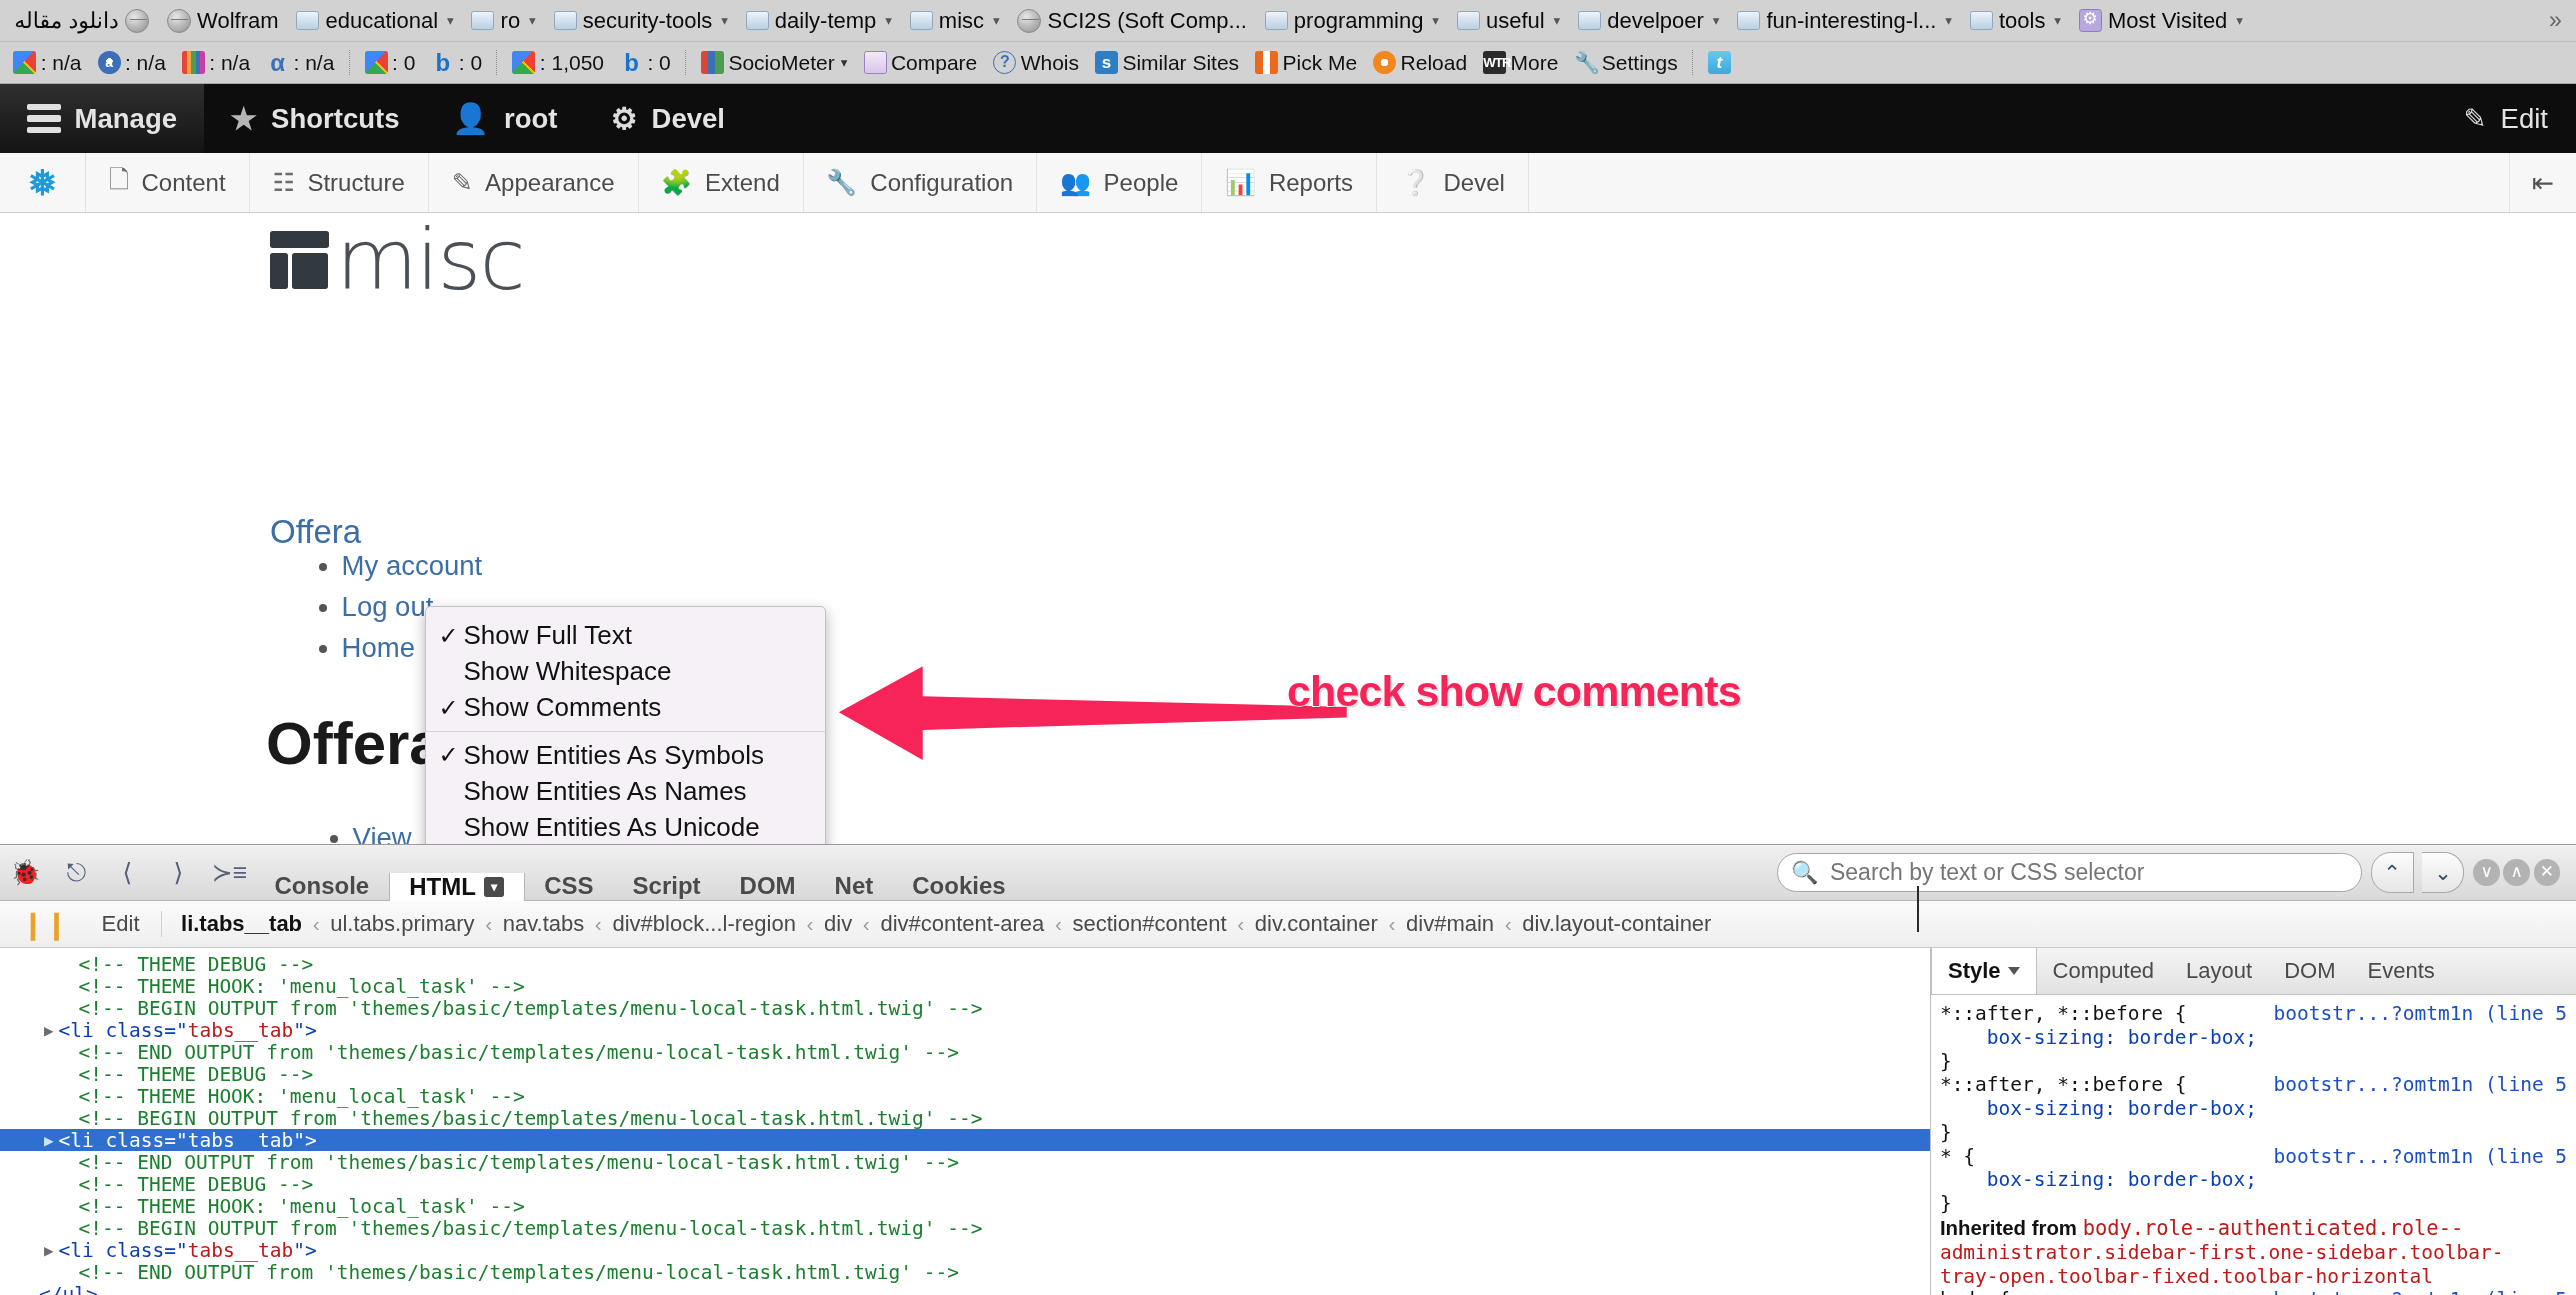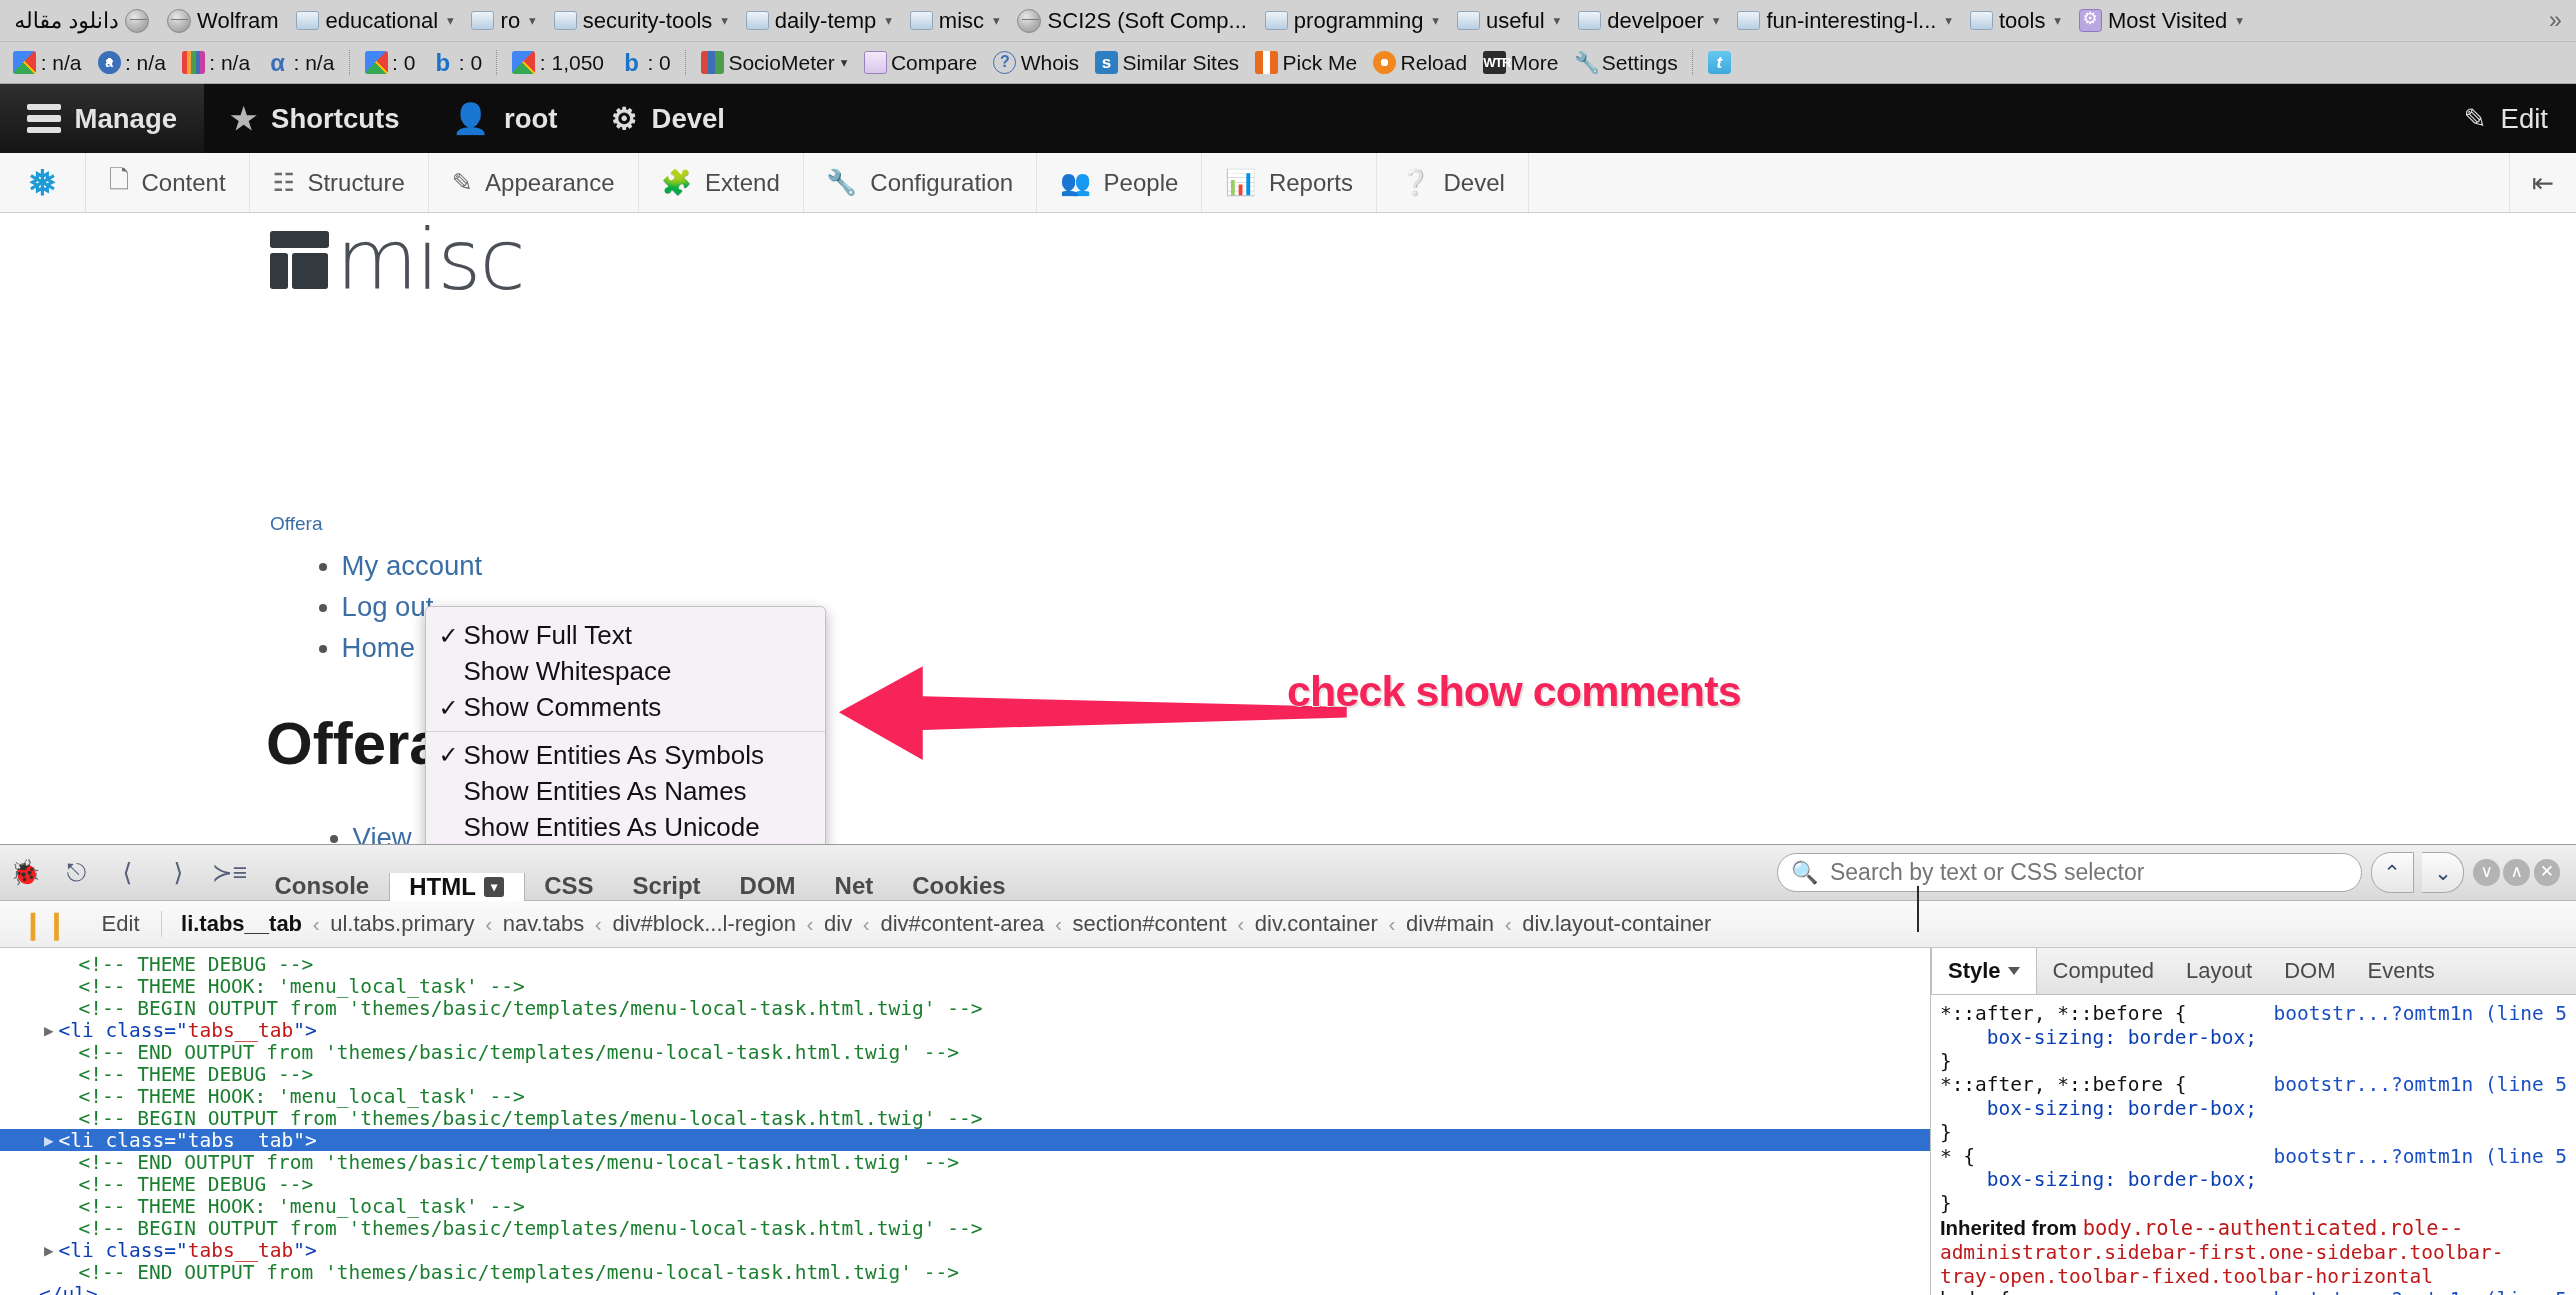--- a/index.html
+++ b/index.html
@@ -134,21 +134,21 @@
     width:59px;height:59px;flex:0 0 auto;position:relative;margin-top:12.4px;
   }
   .brand-mark i{position:absolute;background:#323a40;}
   .brand-mark i.a{left:0;top:0;width:59px;height:17.7px;border-radius:2.7px;}
   .brand-mark i.b{left:0;top:22px;width:17.7px;height:36px;border-radius:2.7px;}
   .brand-mark i.c{left:22px;top:22px;width:36px;height:36px;border-radius:2.7px;}
   .brand-text{
     font-size:84px;color:#4a5056;line-height:1;font-weight:300;
     font-family:"DejaVu Sans",sans-serif;letter-spacing:-1.8px;
   }
-  .site-slogan{position:absolute;left:270px;top:300px;font-size:19px;color:#3b6ea5;}
+  .site-slogan{position:absolute;left:270px;top:300px;font-size:33px;color:#3b6ea5;}
   .user-links{position:absolute;left:315px;top:328px;margin:0;padding:0 0 0 26.6px;list-style:disc;}
   .user-links li{font-size:27.5px;margin:8.9px 0;color:#555;}
   .user-links a{color:#3b6ea5;text-decoration:none;}
   .page-title{
     position:absolute;left:266px;top:496px;
     font-size:60px;font-weight:bold;color:#1a1a1a;white-space:nowrap;
   }
   .task-links{position:absolute;left:326px;top:596px;margin:0;padding:0 0 0 26.6px;list-style:disc;}
   .task-links li{font-size:27.5px;margin:13.3px 0;color:#555;}
   .task-links a{color:#3b6ea5;text-decoration:none;}

